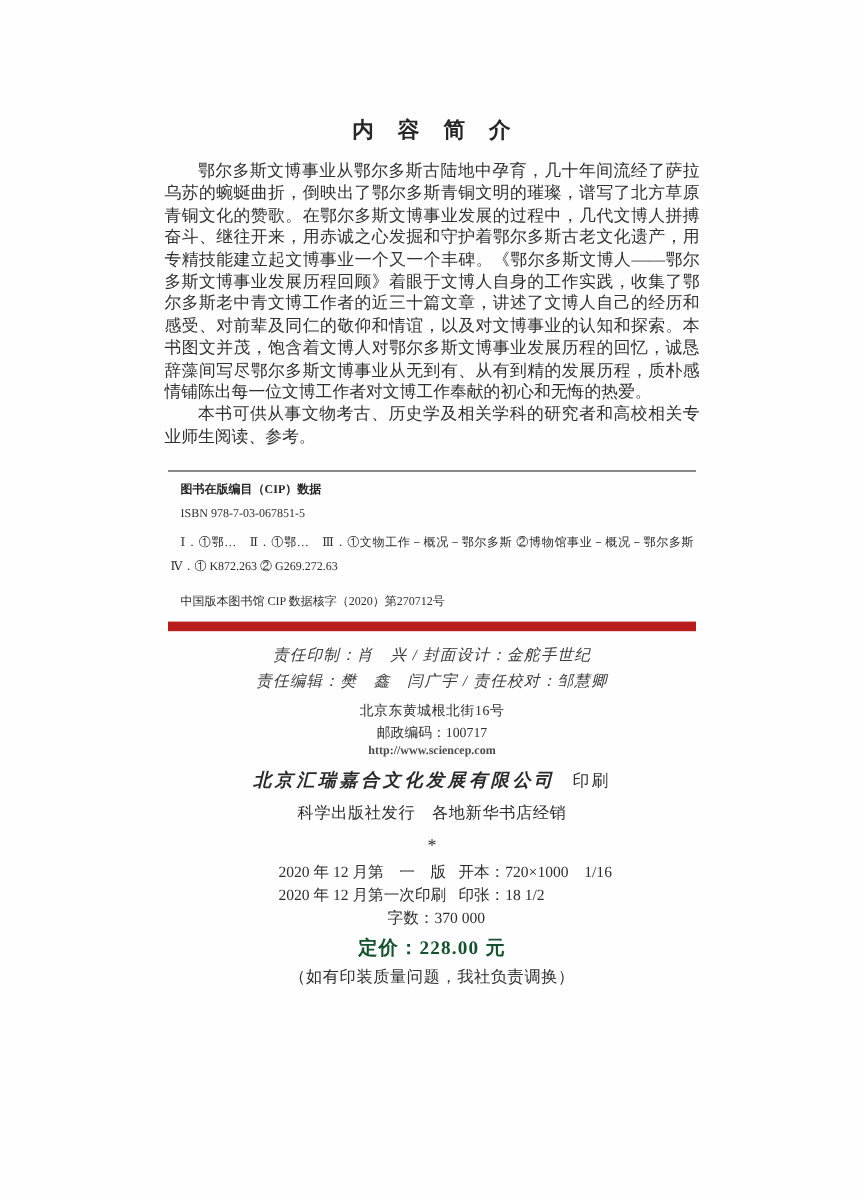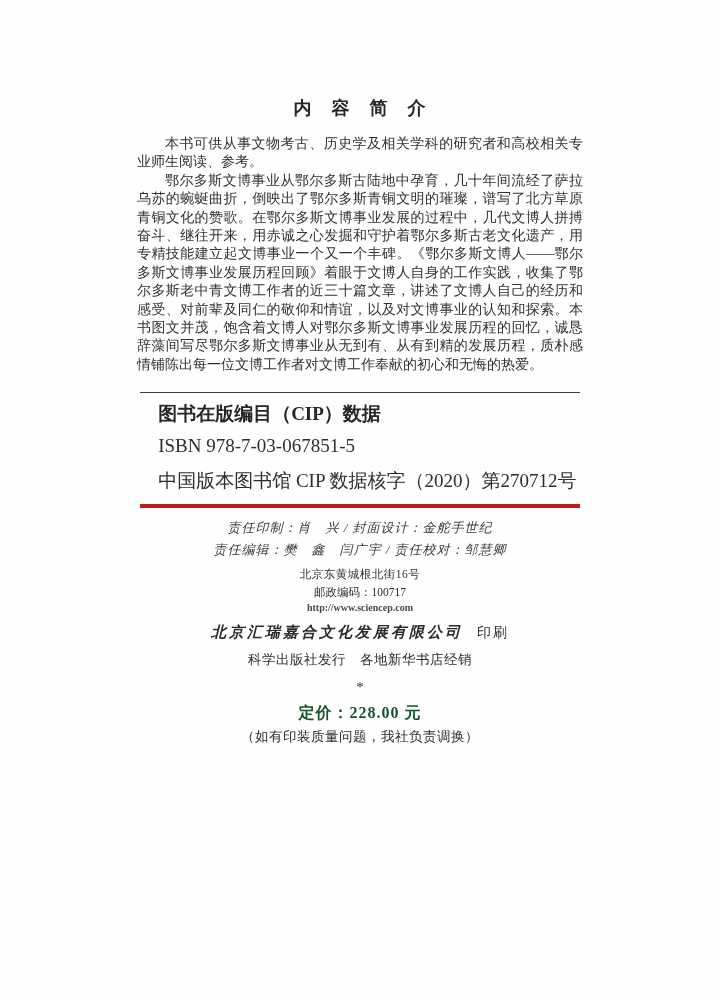--- a/index.html
+++ b/index.html
@@ -24,23 +24,23 @@
     color:#262626;
   }
   .intro-body { margin-top:15px; font-size:14px; line-height:18.4px; }
   .intro-body p { text-align:justify; text-indent:2em; color:#303030; }
 
   
   .cip-box {
     margin:18px 3px 0 3px;
     width:440px;
     border-top:1px solid #3a3a3a;
-    border-bottom:4px solid #b91c1c;
+    border-bottom:8px solid #b91c1c;
     padding:8px 2px 10px 2px;
-    font-size:19px;
+    font-size:10px;
   }
   .cip-heading { font-weight:bold; text-indent:0.85em; color:#262626; }
   .cip-item { margin-top:10px; line-height:19.5px; text-indent:0.85em; text-align:justify; }
   .cip-isbn { margin-top:8px; text-indent:0.85em; font-family:"Liberation Serif","DejaVu Serif",serif; }
   .cip-class { margin-top:9px; line-height:20px; text-indent:0.85em; text-align:justify; }
   .cip-record { margin-top:11px; text-indent:0.85em; }
 
   
   .credits {
     margin-top:9px;
@@ -85,44 +85,56 @@
   .note { margin-top:4px; text-align:center; font-size:13.5px; letter-spacing:0.5px; }
 </style>
 </head>
 <body>
 
 <div class="page">
   <div class="col">
 
     <div class="intro-title">内　容　简　介</div>
     <div class="intro-body">
+      <p>鄂尔多斯文博事业从鄂尔多斯古陆地中孕育，几十年间流经了萨拉乌苏的蜿蜒曲折，倒映出了鄂尔多斯青铜文明的璀璨，谱写了北方草原青铜文化的赞歌。在鄂尔多斯文博事业发展的过程中，几代文博人拼搏奋斗、继往开来，用赤诚之心发掘和守护着鄂尔多斯古老文化遗产，用专精技能建立起文博事业一个又一个丰碑。《鄂尔多斯文博人——鄂尔多斯文博事业发展历程回顾》着眼于文博人自身的工作实践，收集了鄂尔多斯老中青文博工作者的近三十篇文章，讲述了文博人自己的经历和感受、对前辈及同仁的敬仰和情谊，以及对文博事业的认知和探索。本书图文并茂，饱含着文博人对鄂尔多斯文博事业发展历程的回忆，诚恳辞藻间写尽鄂尔多斯文博事业从无到有、从有到精的发展历程，质朴感情铺陈出每一位文博工作者对文博工作奉献的初心和无悔的热爱。</p>
       <p>本书可供从事文物考古、历史学及相关学科的研究者和高校相关专业师生阅读、参考。</p>
-      <p>鄂尔多斯文博事业从鄂尔多斯古陆地中孕育，几十年间流经了萨拉乌苏的蜿蜒曲折，倒映出了鄂尔多斯青铜文明的璀璨，谱写了北方草原青铜文化的赞歌。在鄂尔多斯文博事业发展的过程中，几代文博人拼搏奋斗、继往开来，用赤诚之心发掘和守护着鄂尔多斯古老文化遗产，用专精技能建立起文博事业一个又一个丰碑。《鄂尔多斯文博人——鄂尔多斯文博事业发展历程回顾》着眼于文博人自身的工作实践，收集了鄂尔多斯老中青文博工作者的近三十篇文章，讲述了文博人自己的经历和感受、对前辈及同仁的敬仰和情谊，以及对文博事业的认知和探索。本书图文并茂，饱含着文博人对鄂尔多斯文博事业发展历程的回忆，诚恳辞藻间写尽鄂尔多斯文博事业从无到有、从有到精的发展历程，质朴感情铺陈出每一位文博工作者对文博工作奉献的初心和无悔的热爱。</p>
     </div>
 
     <div class="cip-box">
       <div class="cip-heading">图书在版编目（CIP）数据</div>
       <div class="cip-isbn">ISBN 978-7-03-067851-5</div>
+      <div class="cip-class">Ⅰ．①鄂…　Ⅱ．①鄂…　Ⅲ．①文物工作－概况－鄂尔多斯 ②博物馆事业－概况－鄂尔多斯　Ⅳ．① K872.263 ② G269.272.63</div>
       <div class="cip-record">中国版本图书馆 CIP 数据核字（2020）第270712号</div>
     </div>
 
     <div class="credits">
       <div>责任印制：肖　兴 / 封面设计：金舵手世纪</div>
       <div>责任编辑：樊　鑫　闫广宇 / 责任校对：邹慧卿</div>
     </div>
 
     <div class="pubblock">
       <div class="pub-address">北京东黄城根北街16号</div>
       <div class="pub-postcode">邮政编码：100717</div>
       <div class="pub-url">http://www.sciencep.com</div>
       <div class="printer-line">
         <span class="printer-name">北京汇瑞嘉合文化发展有限公司</span>
         <span class="printer-suffix">印刷</span>
       </div>
       <div class="pub-distribution">科学出版社发行　各地新华书店经销</div>
     </div>
 
     <div class="separator">*</div>
+    <div class="edition">
+      <div class="ed-row">
+        <span class="ed-left">2020 年 12 月第　一　版</span>
+        <span class="ed-right">开本：720×1000　1/16</span>
+      </div>
+      <div class="ed-row">
+        <span class="ed-left">2020 年 12 月第一次印刷</span>
+        <span class="ed-right">印张：18 1/2</span>
+      </div>
+      <div class="ed-words">字数：370 000</div>
+    </div>
     <div class="price">定价：228.00 元</div>
     <div class="note">（如有印装质量问题，我社负责调换）</div>
 
   </div>
 </div>
 
 </body></html>

